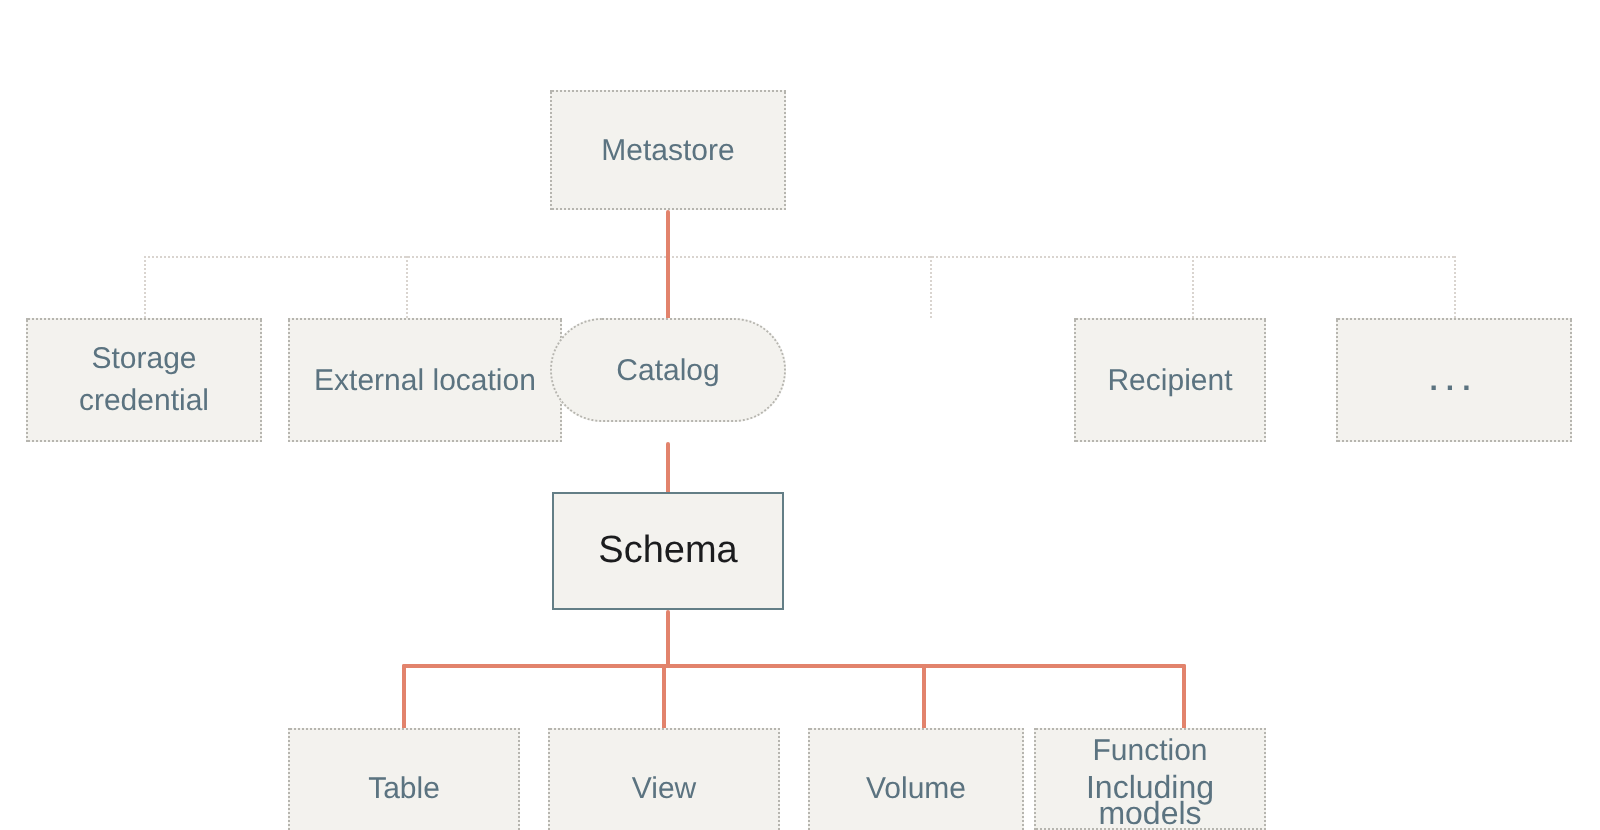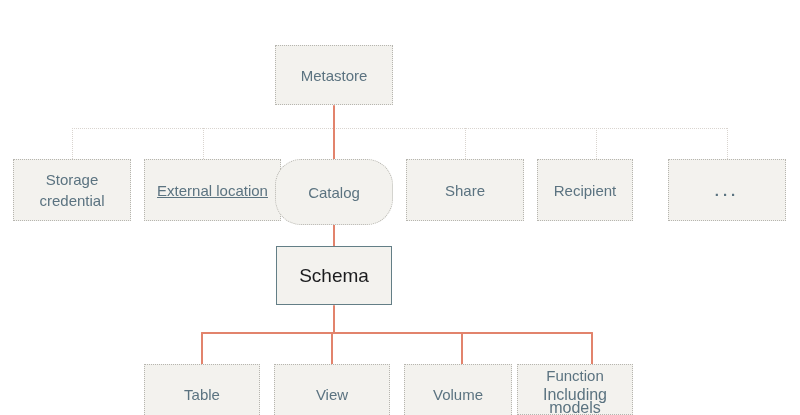--- a/index.html
+++ b/index.html
@@ -34,22 +34,22 @@
     font-size:19px;font-weight:500;
   }
   .node.ellipsis .node-label{letter-spacing:4px;font-weight:700;}
   .node .node-sublabel{
     display:block;font-size:16px;line-height:13px;
     font-weight:500;max-width:72px;margin-top:2px;
   }
   
   .pos-metastore{left:275px;top:17px;width:118px;height:60px;}
   .pos-storage   {left:13px; top:131px;width:118px;height:62px;}
-  .pos-external  {left:144px;top:131px;width:137px;height:62px;text-decoration:underline;}
-  .pos-catalog   {left:275px;top:131px;width:118px;height:66px;border-radius:26px;}
+  .pos-external  {left:144px;top:131px;width:137px;height:62px;}
+  .pos-catalog   {left:275px;top:131px;width:118px;height:52px;border-radius:26px;}
   .pos-share     {left:406px;top:131px;width:118px;height:62px;}
   .pos-recipient {left:537px;top:131px;width:96px;height:62px;}
   .pos-more      {left:668px;top:131px;width:118px;height:62px;}
   .pos-schema    {left:276px;top:218px;width:116px;height:59px;}
   .pos-table     {left:144px;top:336px;width:116px;height:61px;}
   .pos-view      {left:274px;top:336px;width:116px;height:61px;}
   .pos-volume    {left:404px;top:336px;width:108px;height:61px;}
   .pos-function  {left:517px;top:336px;width:116px;height:51px;}
   
   .line{position:absolute;z-index:1;}
@@ -104,23 +104,20 @@
   </div>
 
   <div class="node pos-external">
     <span class="node-label">External location</span>
   </div>
 
   <div class="node pos-catalog">
     <span class="node-label">Catalog</span>
   </div>
 
-  <div class="node pos-share">
-    <span class="node-label">Share</span>
-  </div>
 
   <div class="node pos-recipient">
     <span class="node-label">Recipient</span>
   </div>
 
   <div class="node ellipsis pos-more">
     <span class="node-label">...</span>
   </div>
 
   <div class="node schema pos-schema">

